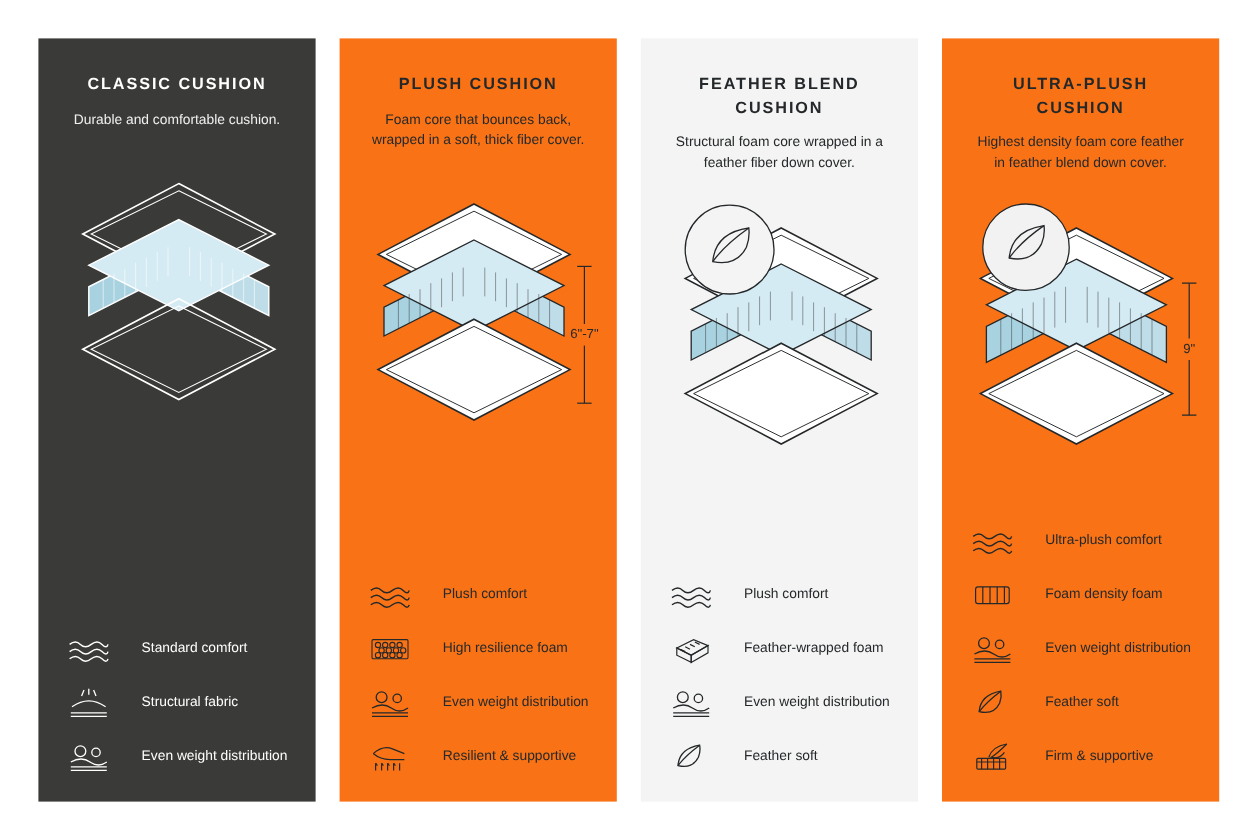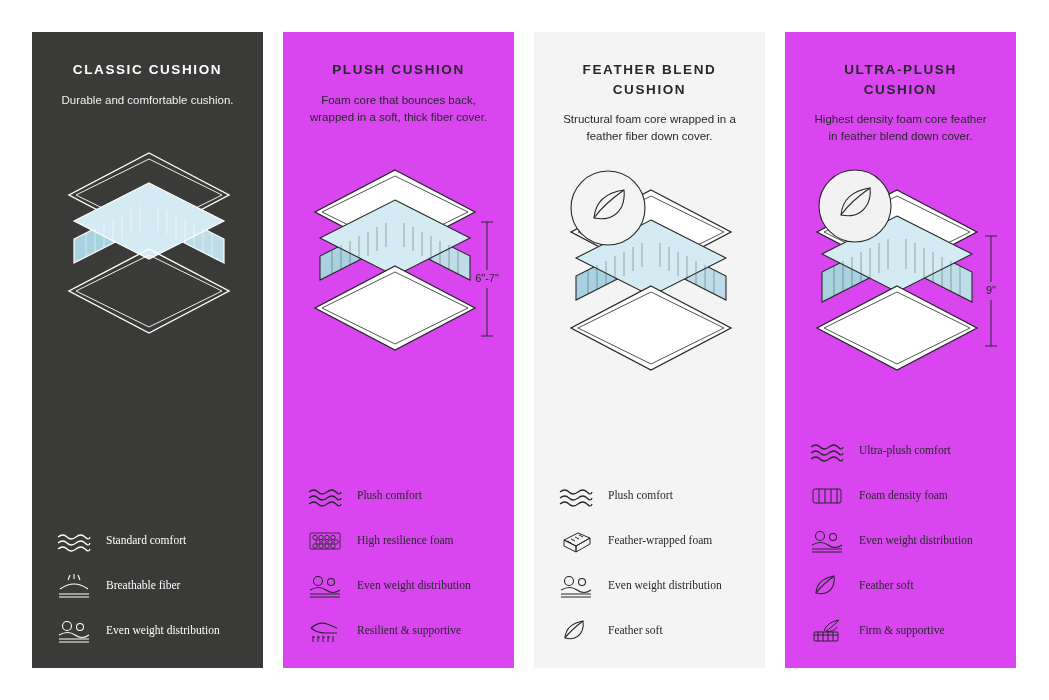--- a/index.html
+++ b/index.html
@@ -22,21 +22,21 @@
     gap: 20px;
     padding: 32px 32px;
     box-sizing: border-box;
   }
   .panel {
     width: 231px;
     height: 636px;
     box-sizing: border-box;
     position: relative;
     padding: 28px 22px 18px 22px;
-    background: #d946ef;
+    background: #f97316;
     color: #25282a;
     flex: 0 0 auto;
   }
   .panel.dark {
     background: #3a3a38;
     color: #ffffff;
   }
   .panel.light-alt {
     background: #f4f4f4;
   }
@@ -70,23 +70,22 @@
   }
   .features {
     position: absolute;
     left: 22px;
     right: 18px;
     bottom: 22px;
   }
   .feature {
     display: flex;
     align-items: center;
-    gap: 12px;
+    gap: 24px;
     margin-bottom: 15px;
-    font-family: Liberation Serif, serif;
   }
   .feature:last-child { margin-bottom: 0; }
   .feature-icon {
     flex: 0 0 auto;
     width: 40px;
     height: 30px;
     display: flex;
     align-items: center;
     justify-content: center;
   }
@@ -150,21 +149,21 @@
         <span class="feature-label">Standard comfort</span>
       </div>
       <div class="feature">
         <span class="feature-icon">
           <svg width="36" height="26" viewBox="0 0 36 26" fill="none" stroke="#ffffff" stroke-width="1.1">
             <path d="M12 7 l2 -5 M18 6 l0 -5 M24 7 l-2 -5"></path>
             <path d="M4 16 q14 -10 28 0"></path>
             <path d="M3 21 h30 M3 24 h30"></path>
           </svg>
         </span>
-        <span class="feature-label">Breathable fiber</span>
+        <span class="feature-label">Structural fabric</span>
       </div>
       <div class="feature">
         <span class="feature-icon">
           <svg width="36" height="26" viewBox="0 0 36 26" fill="none" stroke="#ffffff" stroke-width="1.1">
             <circle cx="11" cy="8" r="4.5"></circle>
             <circle cx="24" cy="9" r="3.5"></circle>
             <path d="M3 17 q9 -5 16 0 t14 0"></path>
             <path d="M3 21 h30 M3 24 h30"></path>
           </svg>
         </span>

